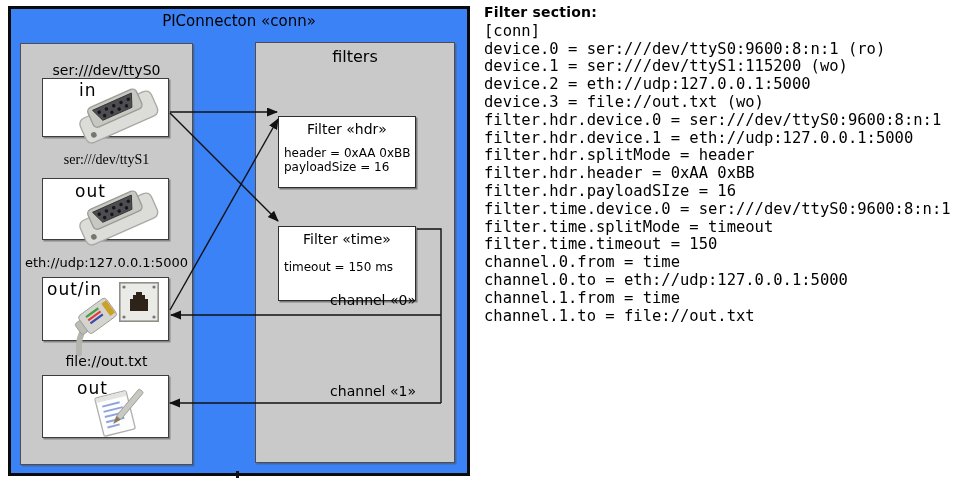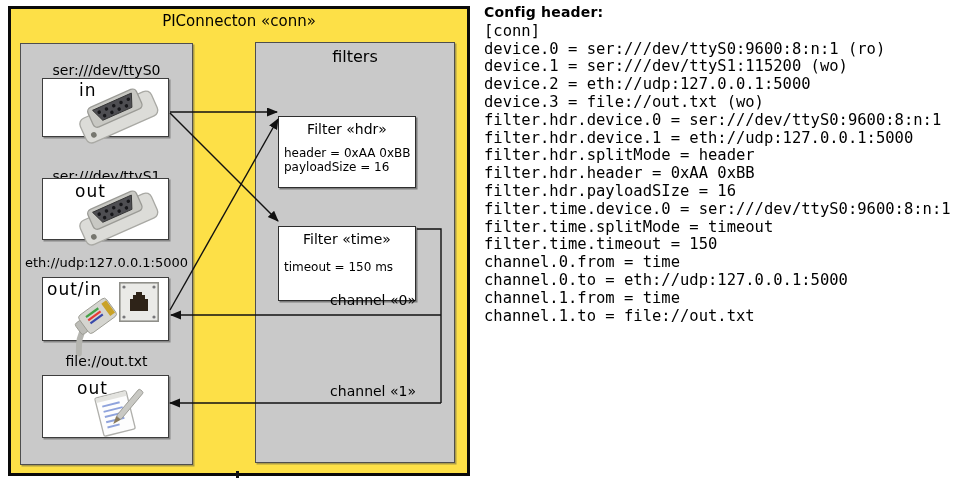--- a/index.html
+++ b/index.html
@@ -7,21 +7,21 @@
     width:964px;height:484px;position:relative;overflow:hidden;
     background:#ffffff;color:#000;
     font-family:"DejaVu Sans", sans-serif;
     -webkit-font-smoothing:antialiased;
   }
   .abs{position:absolute;}
 
   
   .diagram{
     left:8px;top:6px;width:462px;height:470px;box-sizing:border-box;
-    border:3px solid #0a0a0a;background:#fde047;
+    border:3px solid #0a0a0a;background:#3b82f6;
   }
   .diagram-title{top:3px;left:0;width:100%;text-align:center;font-size:15px;}
 
   .panel{
     background:#c9c9c9;box-sizing:border-box;
     border:1.5px solid #4e4e4e;
     box-shadow:1.5px 1.5px 0 rgba(70,70,70,0.45);
   }
   .devices-panel{left:9px;top:34px;width:173px;height:422px;}
   .filters-panel{left:244px;top:33px;width:200px;height:421px;}
@@ -82,21 +82,21 @@
             <circle cx="68" cy="17" r="2" fill="#17171a"></circle>
           <circle cx="36" cy="23" r="2" fill="#17171a"></circle>
             <circle cx="45" cy="23" r="2" fill="#17171a"></circle>
             <circle cx="54" cy="23" r="2" fill="#17171a"></circle>
             <circle cx="63" cy="23" r="2" fill="#17171a"></circle>
           <circle cx="16" cy="38" r="3.2" fill="#77776f"></circle>
         </g>
       </svg>
     </div>
 
-    <div class="abs devlabel" style="top:124px;">ser:///dev/ttyS1</div>
+    <div class="abs devlabel" style="top:108px;font-family:Liberation Serif, serif;">ser:///dev/ttyS1</div>
     <div class="abs devbox" style="top:134px;height:62px;">
       <span class="abs dir" style="left:32px;top:3px;">out</span>
       <svg class="abs" style="left:26px;top:13px;overflow:visible;" width="96" height="46" viewBox="0 0 100 52">
         <g transform="rotate(-24 50 26)">
           <rect x="6" y="16" width="88" height="30" rx="7" fill="#dcdcd8" stroke="#a9a9a4" stroke-width="1.5"></rect>
           <rect x="20" y="8" width="60" height="24" rx="5" fill="#c8c8c3" stroke="#9b9b96" stroke-width="1.5"></rect>
           <path d="M26 12 h48 l-6 15 h-36 z" fill="#4e4e52" stroke="#333" stroke-width="1"></path>
           <circle cx="32" cy="17" r="2" fill="#17171a"></circle>
             <circle cx="41" cy="17" r="2" fill="#17171a"></circle>
             <circle cx="50" cy="17" r="2" fill="#17171a"></circle>
@@ -188,21 +188,21 @@
   <path d="M170,112 L277,112" stroke="#111" stroke-width="1.4" fill="none" marker-end="url(#arr)"></path>
   <path d="M170,113 L278,221" stroke="#111" stroke-width="1.4" fill="none" marker-end="url(#arr)"></path>
   <path d="M170,310 L278,119" stroke="#111" stroke-width="1.4" fill="none" marker-end="url(#arr)"></path>
   <path d="M417,229 L441,229 L441,403" stroke="#111" stroke-width="1.4" fill="none"></path>
   <path d="M441,315 L171,315" stroke="#111" stroke-width="1.4" fill="none" marker-end="url(#arr)"></path>
   <path d="M441,403 L170,403" stroke="#111" stroke-width="1.4" fill="none" marker-end="url(#arr)"></path>
 </svg>
 <div class="abs tick"></div>
 
 <div class="abs config">
-  <div class="cfg-heading">Config header:</div>
+  <div class="cfg-heading">Filter section:</div>
   <div class="cfg-lines">
     <div class="cfg-line">[conn]</div>
     <div class="cfg-line">device.0 = ser:///dev/ttyS0:9600:8:n:1 (ro)</div>
     <div class="cfg-line">device.1 = ser:///dev/ttyS1:115200 (wo)</div>
     <div class="cfg-line">device.2 = eth://udp:127.0.0.1:5000</div>
     <div class="cfg-line">device.3 = file://out.txt (wo)</div>
     <div class="cfg-line">filter.hdr.device.0 = ser:///dev/ttyS0:9600:8:n:1</div>
     <div class="cfg-line">filter.hdr.device.1 = eth://udp:127.0.0.1:5000</div>
     <div class="cfg-line">filter.hdr.splitMode = header</div>
     <div class="cfg-line">filter.hdr.header = 0xAA 0xBB</div>

